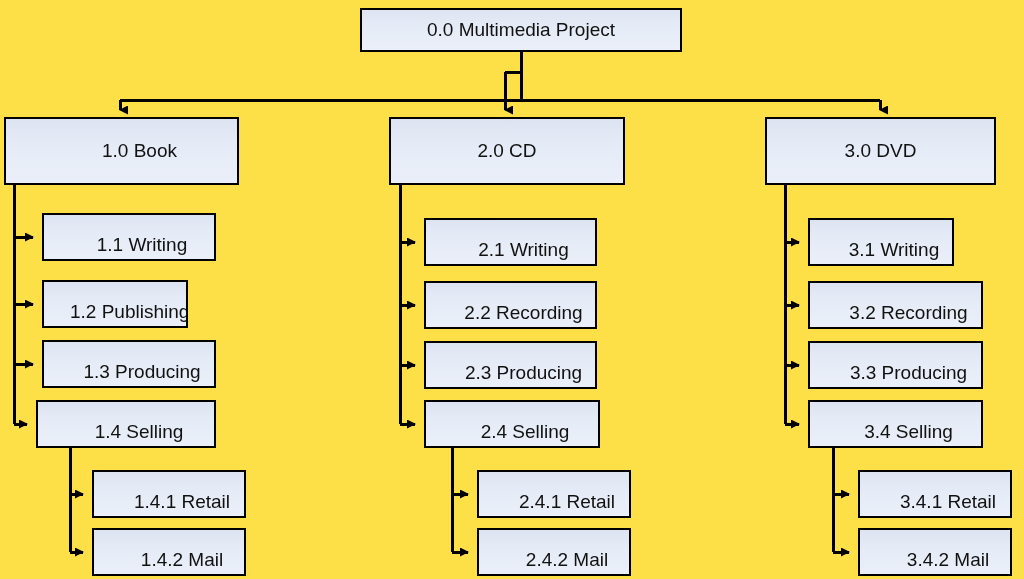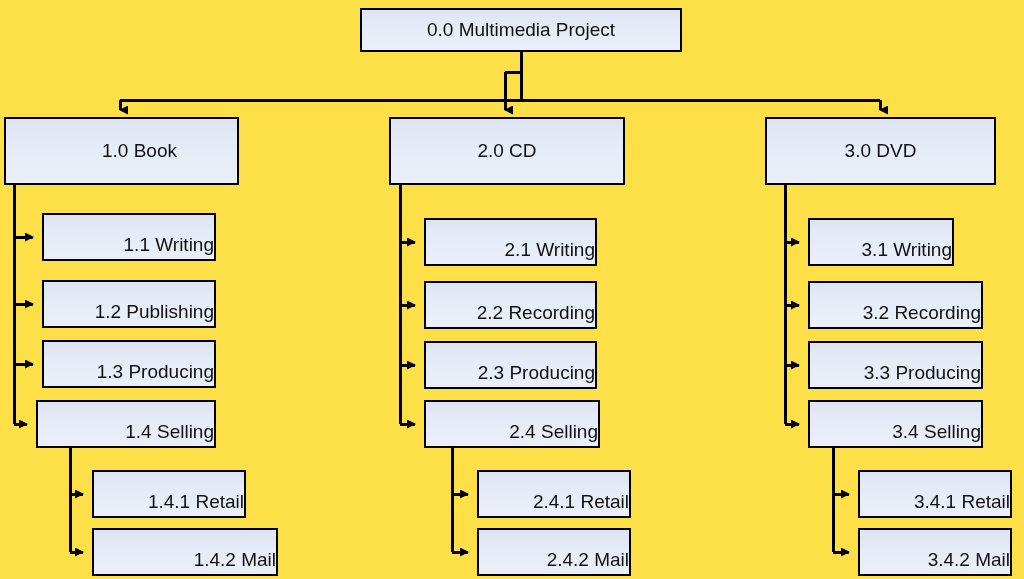--- a/index.html
+++ b/index.html
@@ -49,21 +49,21 @@
     font-size: 19px;
     justify-content: center;
   }
   .lvl1 .node-label { text-align: center; }
   
   .lvl2, .lvl3 {
     font-size: 19px;
     justify-content: flex-start;
   }
   .lvl2 .node-label, .lvl3 .node-label {
-    text-align: right;
+    text-align: center;
     padding-left: 26px;
     margin-top: 16px;
   }
 </style>
 </head>
 <body>
 
 <div id="canvas">
 
   <svg id="connectors" viewBox="0 0 1024 579" xmlns="http://www.w3.org/2000/svg">
@@ -138,33 +138,33 @@
   <div></div>
   <div></div>
   <div></div>
   <div></div>
   <div></div>
   <div></div>
 
 <div class="node lvl2" style="left: 42px; top: 213px; width: 174px; height: 48px;">
       <span class="node-label">1.1 Writing</span>
     </div>
-    <div class="node lvl2" style="left: 42px; top: 280px; width: 174px; height: 48px;">
+    <div class="node lvl2" style="left: 42px; top: 280px; width: 146px; height: 48px;">
       <span class="node-label">1.2 Publishing</span>
     </div>
     <div class="node lvl2" style="left: 42px; top: 340px; width: 174px; height: 48px;">
       <span class="node-label">1.3 Producing</span>
     </div>
     <div class="node lvl2" style="left: 36px; top: 400px; width: 180px; height: 48px;">
       <span class="node-label">1.4 Selling</span>
     </div>
     <div class="node lvl3" style="left: 92px; top: 470px; width: 154px; height: 48px;">
       <span class="node-label">1.4.1 Retail</span>
     </div>
-    <div class="node lvl3" style="left: 92px; top: 528px; width: 186px; height: 48px;">
+    <div class="node lvl3" style="left: 92px; top: 528px; width: 154px; height: 48px;">
       <span class="node-label">1.4.2 Mail</span>
     </div>
     <div class="node lvl2" style="left: 424px; top: 218px; width: 173px; height: 48px;">
       <span class="node-label">2.1 Writing</span>
     </div>
     <div class="node lvl2" style="left: 424px; top: 281px; width: 173px; height: 48px;">
       <span class="node-label">2.2 Recording</span>
     </div>
     <div class="node lvl2" style="left: 424px; top: 341px; width: 173px; height: 48px;">
       <span class="node-label">2.3 Producing</span>

